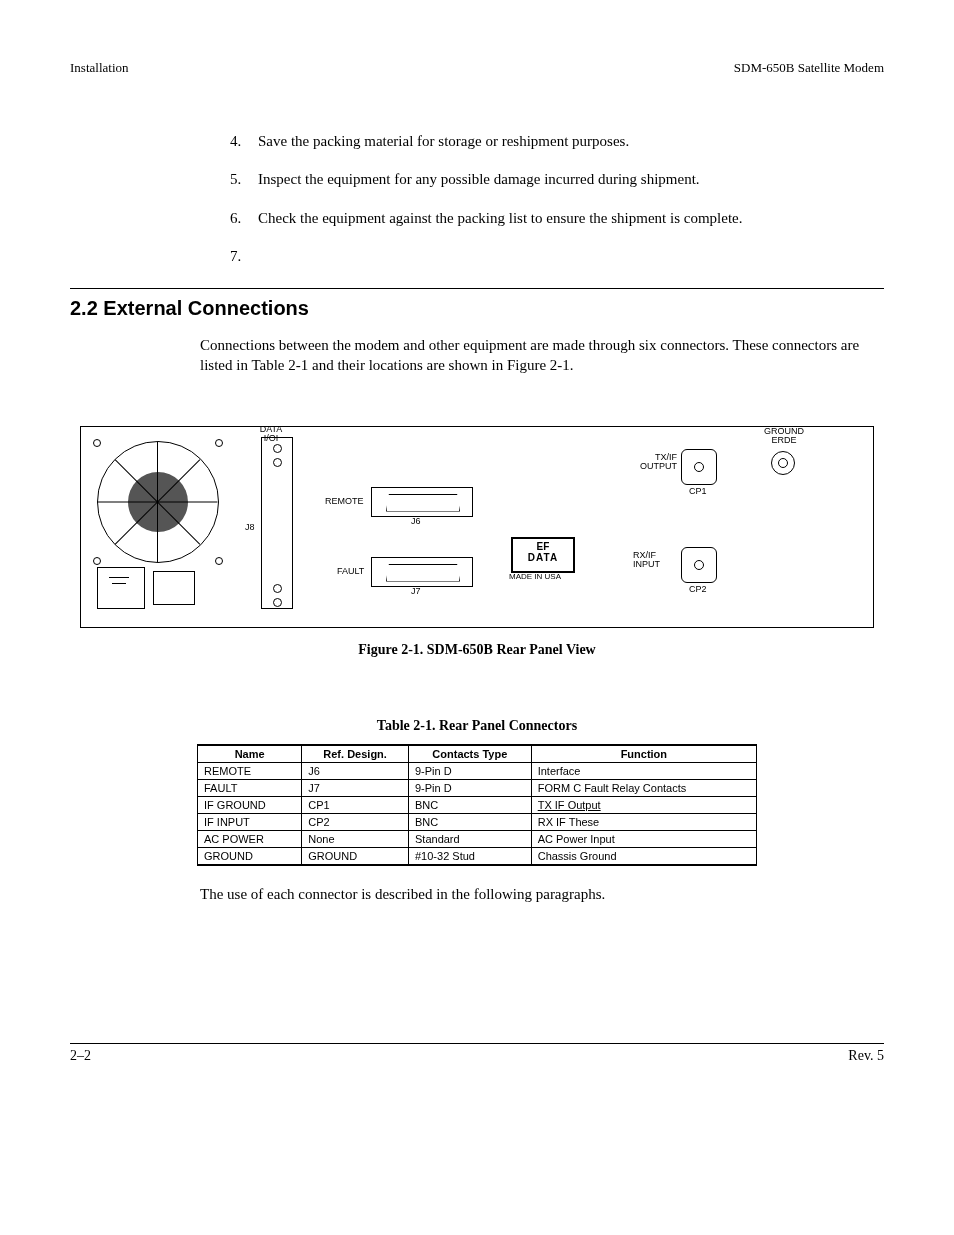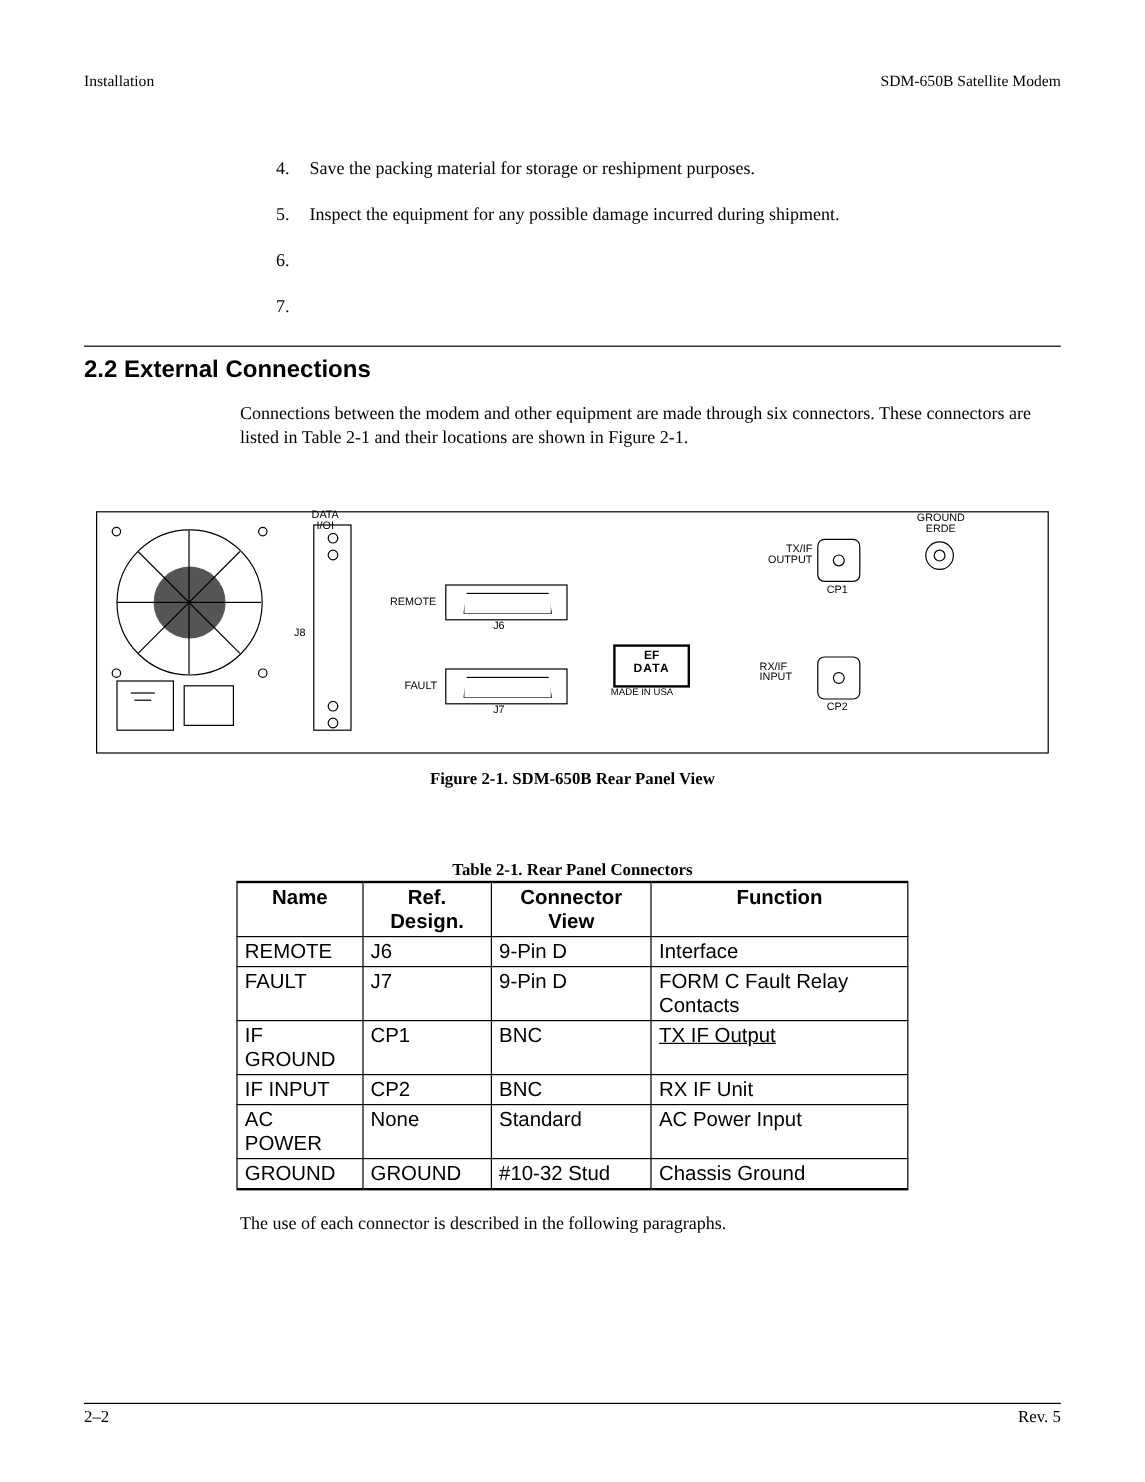--- a/index.html
+++ b/index.html
@@ -54,26 +54,26 @@
     position: relative;
     font-family: Arial, Helvetica, sans-serif;
     font-size: 9px;
   }
   .figure-caption, .table-caption {
     text-align: center;
     font-weight: bold;
     font-size: 14px;
     margin-top: 12px;
   }
-  .table-caption { margin-top: 60px; }
+  .table-caption { margin-top: 60px; margin-bottom: 10px; }
   table.connectors {
     border-collapse: collapse;
     margin: 0 auto;
     font-family: Arial, Helvetica, sans-serif;
-    font-size: 17px;
+    font-size: 11px;
     width: 560px;
   }
   table.connectors th, table.connectors td {
     border: 1px solid #000;
     padding: 2px 6px;
     text-align: left;
     vertical-align: top;
   }
   table.connectors thead tr {
     border-top: 2px solid #000;
@@ -213,20 +213,21 @@
     <div class="list-item">
       <span class="list-num">4.</span>
       <span>Save the packing material for storage or reshipment purposes.</span>
     </div>
     <div class="list-item">
       <span class="list-num">5.</span>
       <span>Inspect the equipment for any possible damage incurred during shipment.</span>
     </div>
     <div class="list-item">
       <span class="list-num">6.</span>
+      <span>Check the equipment against the packing list to ensure the shipment is complete.</span>
     </div>
     <div class="list-item">
       <span class="list-num">7.</span>
     </div>
   </div>
 
 <hr class="rule">
 <h2 class="section-heading">2.2  External Connections</h2>
 <p class="section-body">Connections between the modem and other equipment are made through six connectors. These connectors are listed in Table 2-1 and their locations are shown in Figure 2-1.</p>
 
@@ -294,21 +295,21 @@
 
 <div class="figure-caption">Figure 2-1.  SDM-650B Rear Panel View</div>
 
 <div class="table-caption">Table 2-1.  Rear Panel Connectors</div>
 
 <table class="connectors">
   <thead>
       <tr id="thead-row">
         <th>Name</th>
         <th>Ref. Design.</th>
-        <th>Connector View</th>
+        <th>Contacts Type</th>
         <th>Function</th>
       </tr>
     </thead>
   <tbody id="tbody">
       <tr>
         <td style="white-space: pre-line;">REMOTE</td>
         <td style="white-space: pre-line;">J6</td>
         <td style="white-space: pre-line;">9-Pin D</td>
         <td style="white-space: pre-line;">Interface</td>
       </tr>
@@ -321,21 +322,21 @@
       <tr>
         <td style="white-space: pre-line;">IF GROUND</td>
         <td style="white-space: pre-line;">CP1</td>
         <td style="white-space: pre-line;">BNC</td>
         <td style="white-space: pre-line; text-decoration: underline;">TX IF Output</td>
       </tr>
       <tr>
         <td style="white-space: pre-line;">IF INPUT</td>
         <td style="white-space: pre-line;">CP2</td>
         <td style="white-space: pre-line;">BNC</td>
-        <td style="white-space: pre-line;">RX IF Unit</td>
+        <td style="white-space: pre-line;">RX IF These</td>
       </tr>
       <tr>
         <td style="white-space: pre-line;">AC POWER</td>
         <td style="white-space: pre-line;">None</td>
         <td style="white-space: pre-line;">Standard</td>
         <td style="white-space: pre-line;">AC Power Input</td>
       </tr>
       <tr>
         <td style="white-space: pre-line;">GROUND</td>
         <td style="white-space: pre-line;">GROUND</td>

